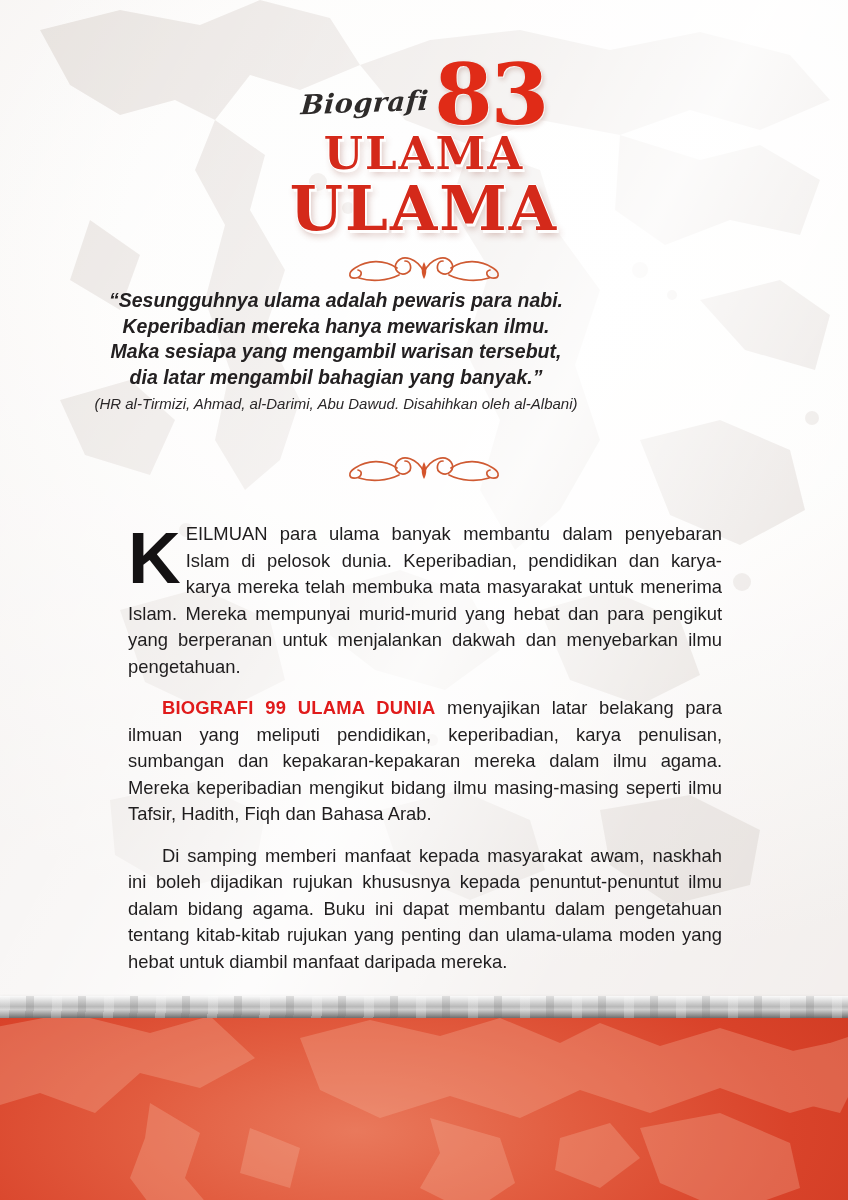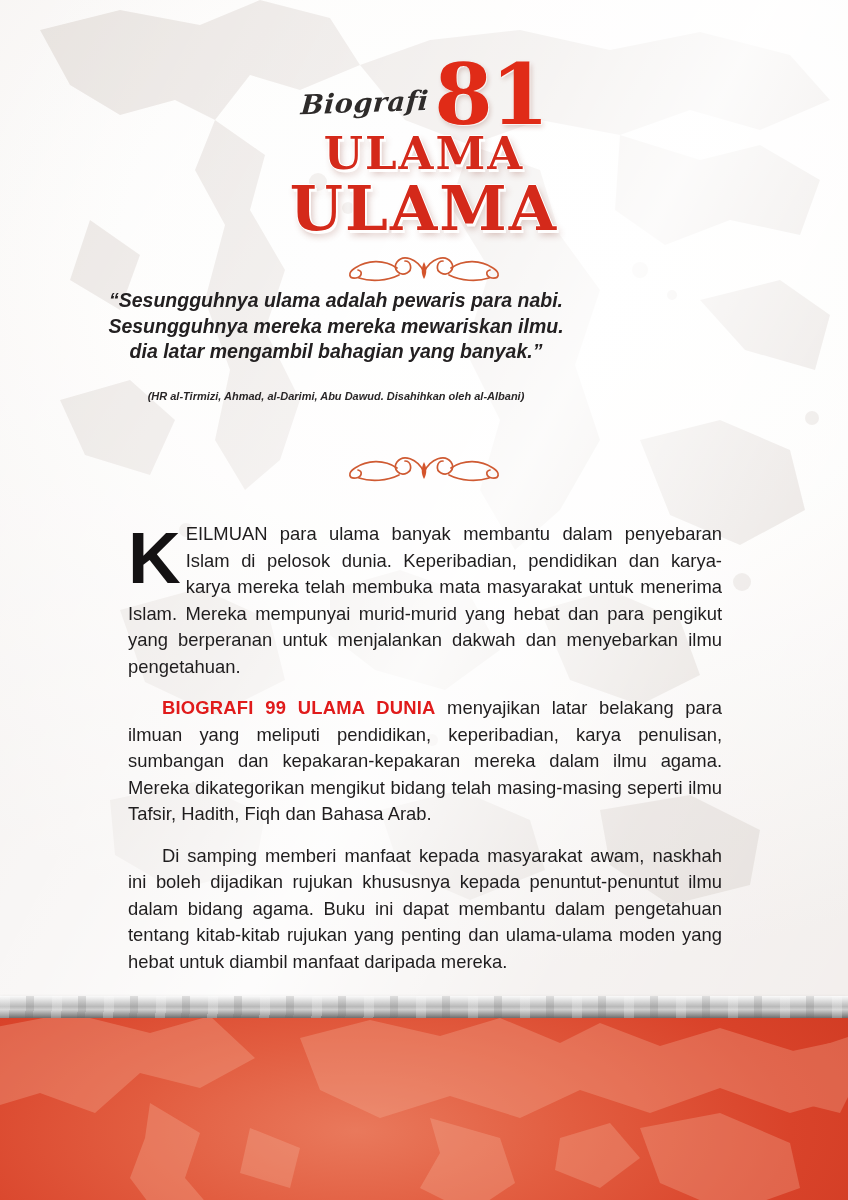--- a/index.html
+++ b/index.html
@@ -79,23 +79,23 @@
   
   .quote-block { position:absolute; left:0; top:288px; width:672px; text-align:center; }
   .quote-line {
     font-family:"Liberation Sans", sans-serif;
     font-style:italic; font-weight:700;
     font-size:19.5px; line-height:25.5px;
     color:#232021;
   }
   .quote-source {
     font-family:"Liberation Sans", sans-serif;
-    font-style:italic; font-weight:700;
-    font-size:11px; color:#2a2728;
-    margin-top:25px;
+    font-style:italic; font-weight:400;
+    font-size:15px; color:#2a2728;
+    margin-top:5px;
   }
 
   
   .body-copy {
     position:absolute; left:128px; top:521px; width:594px;
     font-family:"Liberation Sans", sans-serif;
     font-size:18.4px; line-height:26.5px; color:#1f1d1e;
     text-align:justify;
   }
   .body-copy p { margin:0 0 15px 0; }
@@ -163,21 +163,21 @@
         <circle cx="432" cy="770" r="6"></circle>
           <circle cx="812" cy="448" r="7"></circle>
       </g>
     </svg>
   </div>
   <div class="sheen"></div>
 
   <div class="masthead">
     <div class="kicker-row">
       <span class="kicker">Biografi</span>
-      <span class="numeral">81</span>
+      <span class="numeral">83</span>
     </div>
     <div class="title-main">ULAMA</div>
     <div class="title-sub">ULAMA</div>
   </div>
 
   <div class="ornament" style="position:absolute;left:0;top:248px;">
     <svg width="190" height="40" viewBox="0 0 190 40" aria-hidden="true">
       <g fill="none" stroke="#cf5a32" stroke-width="1.7" stroke-linecap="round">
         <path d="M95 24 C88 10 74 6 68 14 C63 21 71 29 78 25 C84 22 82 13 76 13"></path>
         <path d="M95 24 C102 10 116 6 122 14 C127 21 119 29 112 25 C106 22 108 13 114 13"></path>
@@ -185,42 +185,43 @@
         <path d="M122 20 C135 11 152 12 164 20 C172 25 170 31 163 30 C157 29 156 23 161 22"></path>
         <path d="M70 27 C58 33 42 34 30 30"></path>
         <path d="M120 27 C132 33 148 34 160 30"></path>
       </g>
       <path d="M95 14 C92 20 92 26 95 31 C98 26 98 20 95 14 Z" fill="#d4542c"></path>
     </svg>
   </div>
 
   <div class="quote-block">
     <div class="quote-line">“Sesungguhnya ulama adalah pewaris para nabi.</div>
-    <div class="quote-line">Sesungguhnya mereka mereka mewariskan ilmu.</div>
+    <div class="quote-line">Keperibadian mereka hanya mewariskan ilmu.</div>
+    <div class="quote-line">Maka sesiapa yang mengambil warisan tersebut,</div>
     <div class="quote-line">dia latar mengambil bahagian yang banyak.”</div>
     <div class="quote-source">(HR al-Tirmizi, Ahmad, al-Darimi, Abu Dawud. Disahihkan oleh al-Albani)</div>
   </div>
 
   <div class="ornament" style="position:absolute;left:0;top:448px;">
     <svg width="190" height="40" viewBox="0 0 190 40" aria-hidden="true">
       <g fill="none" stroke="#cf5a32" stroke-width="1.7" stroke-linecap="round">
         <path d="M95 24 C88 10 74 6 68 14 C63 21 71 29 78 25 C84 22 82 13 76 13"></path>
         <path d="M95 24 C102 10 116 6 122 14 C127 21 119 29 112 25 C106 22 108 13 114 13"></path>
         <path d="M68 20 C55 11 38 12 26 20 C18 25 20 31 27 30 C33 29 34 23 29 22"></path>
         <path d="M122 20 C135 11 152 12 164 20 C172 25 170 31 163 30 C157 29 156 23 161 22"></path>
         <path d="M70 27 C58 33 42 34 30 30"></path>
         <path d="M120 27 C132 33 148 34 160 30"></path>
       </g>
       <path d="M95 14 C92 20 92 26 95 31 C98 26 98 20 95 14 Z" fill="#d4542c"></path>
     </svg>
   </div>
 
   <div class="body-copy">
     <p><span class="dropcap">K</span><span>EILMUAN para ulama banyak membantu dalam penyebaran Islam di pelosok dunia. Keperibadian, pendidikan dan karya-karya mereka telah membuka mata masyarakat untuk menerima Islam. Mereka mempunyai murid-murid yang hebat dan para pengikut yang berperanan untuk menjalankan dakwah dan menyebarkan ilmu pengetahuan.</span></p>
-    <p class="indent"><span class="brandname">BIOGRAFI 99 ULAMA DUNIA</span><span> menyajikan latar belakang para ilmuan yang meliputi pendidikan, keperibadian, karya penulisan, sumbangan dan kepakaran-kepakaran mereka dalam ilmu agama. Mereka dikategorikan mengikut bidang telah masing-masing seperti ilmu Tafsir, Hadith, Fiqh dan Bahasa Arab.</span></p>
+    <p class="indent"><span class="brandname">BIOGRAFI 99 ULAMA DUNIA</span><span> menyajikan latar belakang para ilmuan yang meliputi pendidikan, keperibadian, karya penulisan, sumbangan dan kepakaran-kepakaran mereka dalam ilmu agama. Mereka keperibadian mengikut bidang ilmu masing-masing seperti ilmu Tafsir, Hadith, Fiqh dan Bahasa Arab.</span></p>
     <p class="indent">Di samping memberi manfaat kepada masyarakat awam, naskhah ini boleh dijadikan rujukan khususnya kepada penuntut-penuntut ilmu dalam bidang agama. Buku ini dapat membantu dalam pengetahuan tentang kitab-kitab rujukan yang penting dan ulama-ulama moden yang hebat untuk diambil manfaat daripada mereka.</p>
   </div>
 
   <div class="silver-bar"></div>
 
   <div class="footer-band">
     <div class="footer-map">
       <svg viewBox="0 0 848 182" preserveAspectRatio="xMidYMid slice" aria-hidden="true">
         <g fill="#f6b79e">
           <path d="M-10 10 L70 -5 L150 15 L210 -2 L255 40 L200 70 L140 55 L95 95 L40 75 L-10 90 Z"></path>

